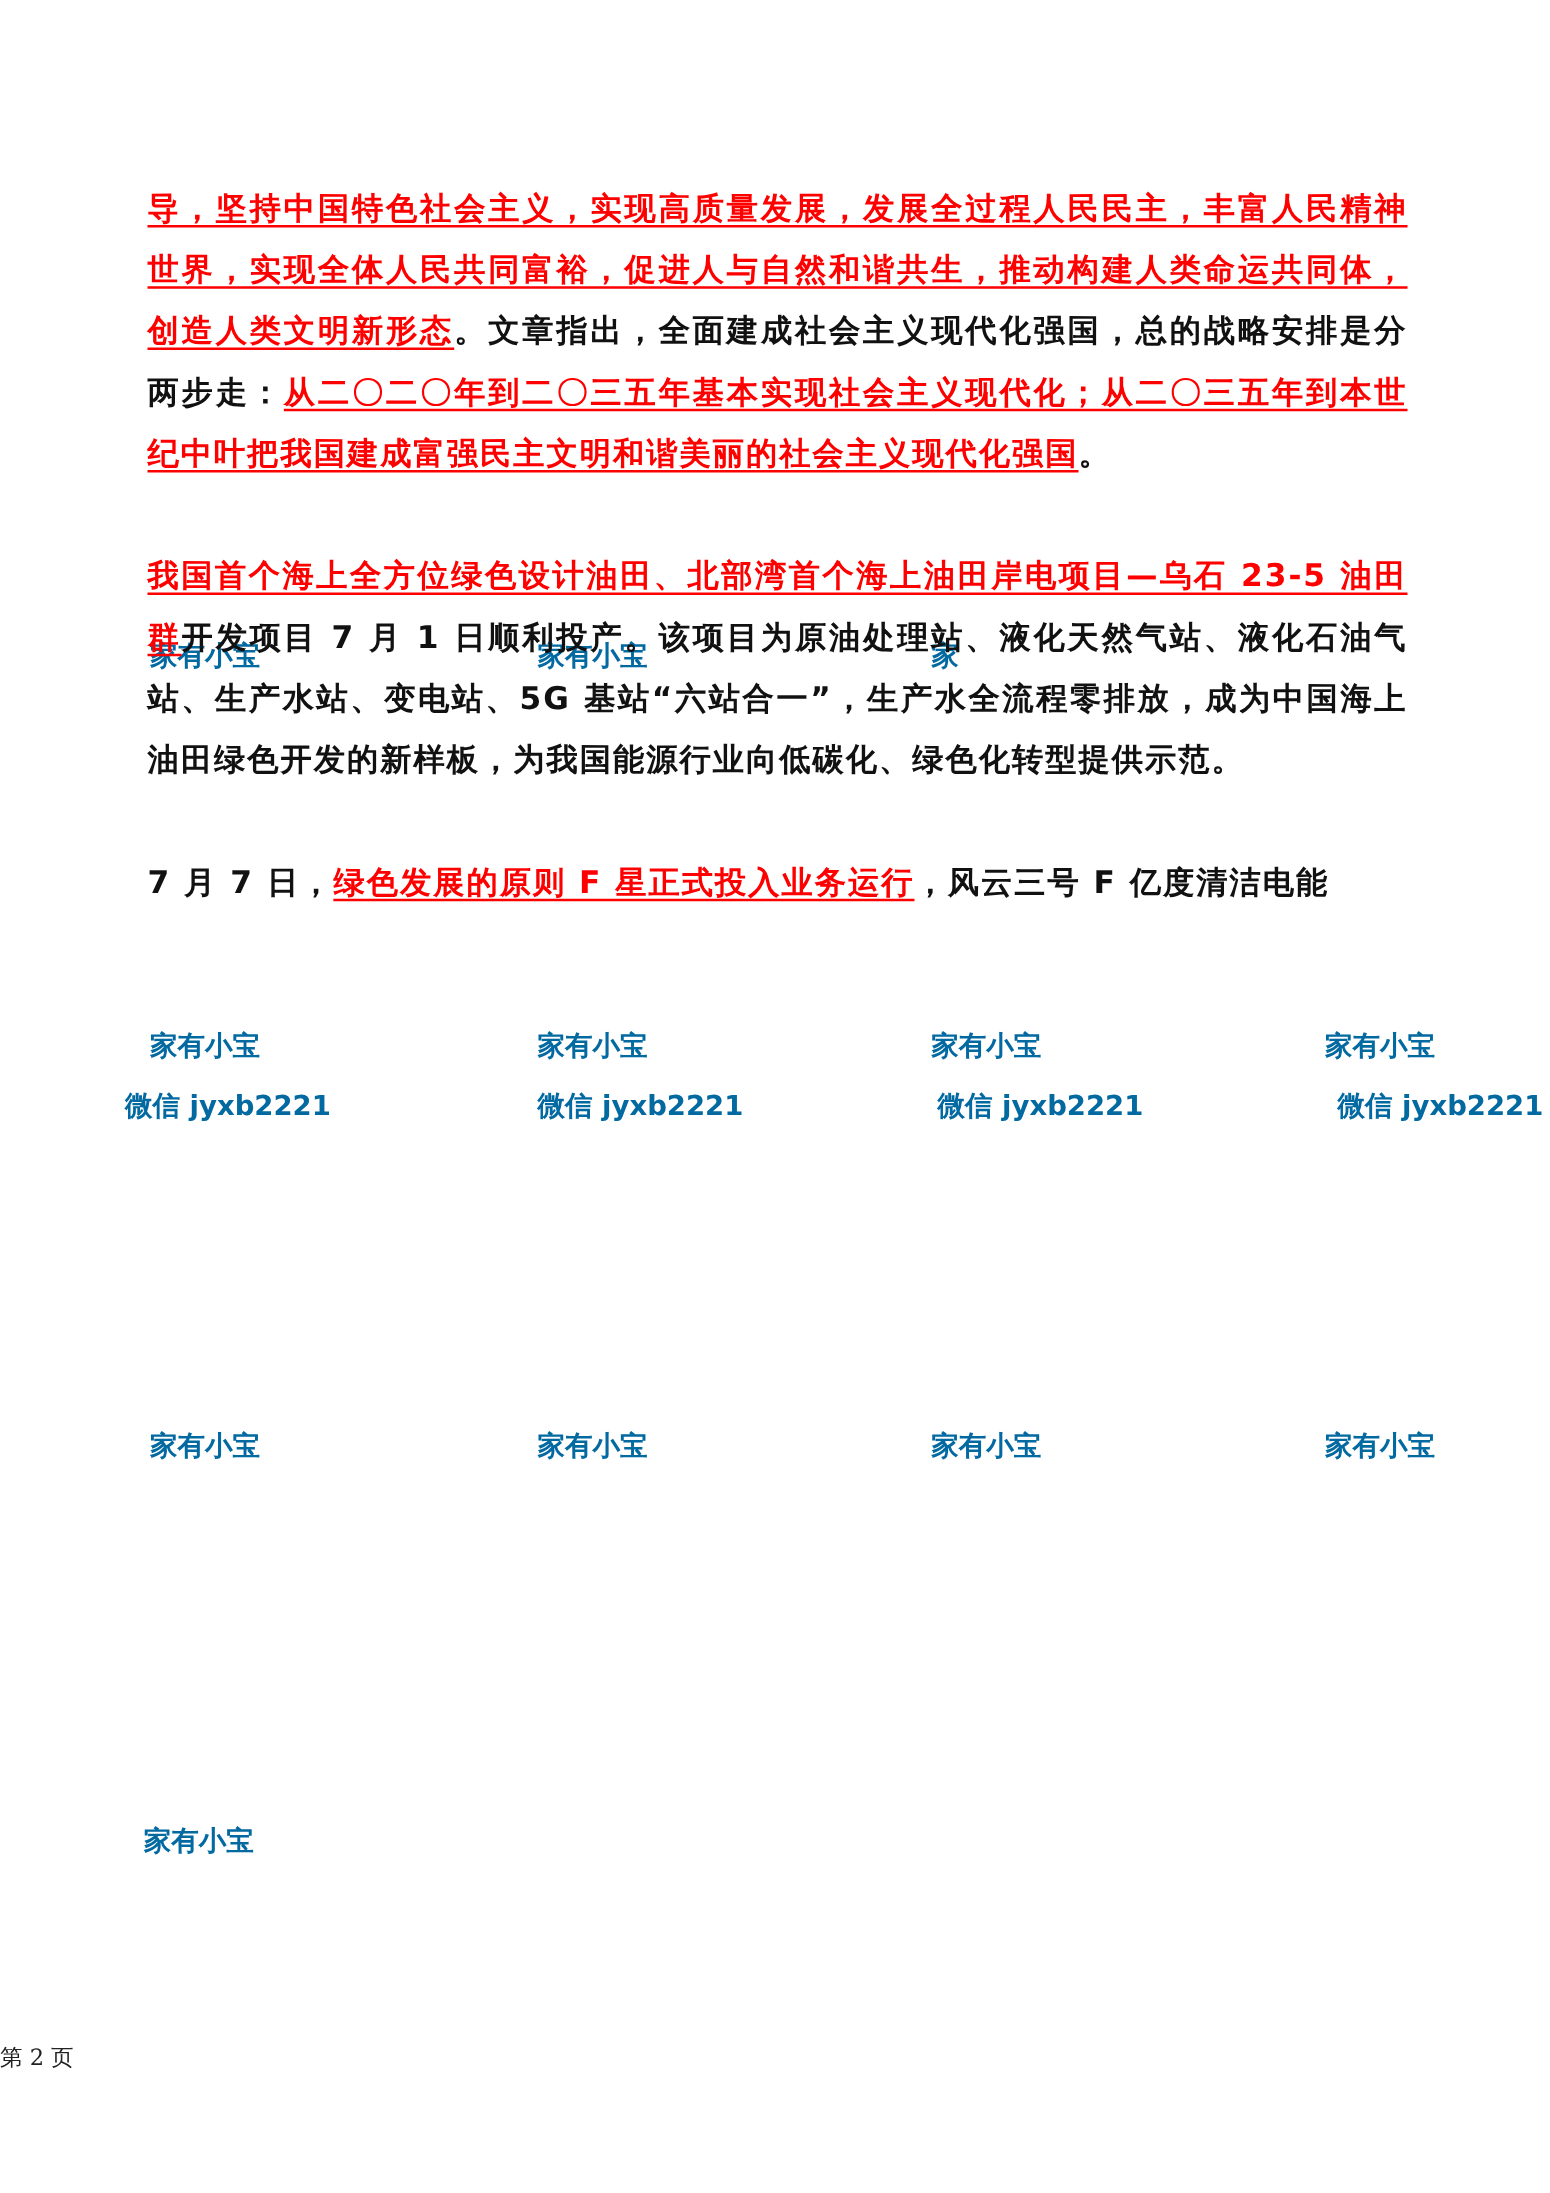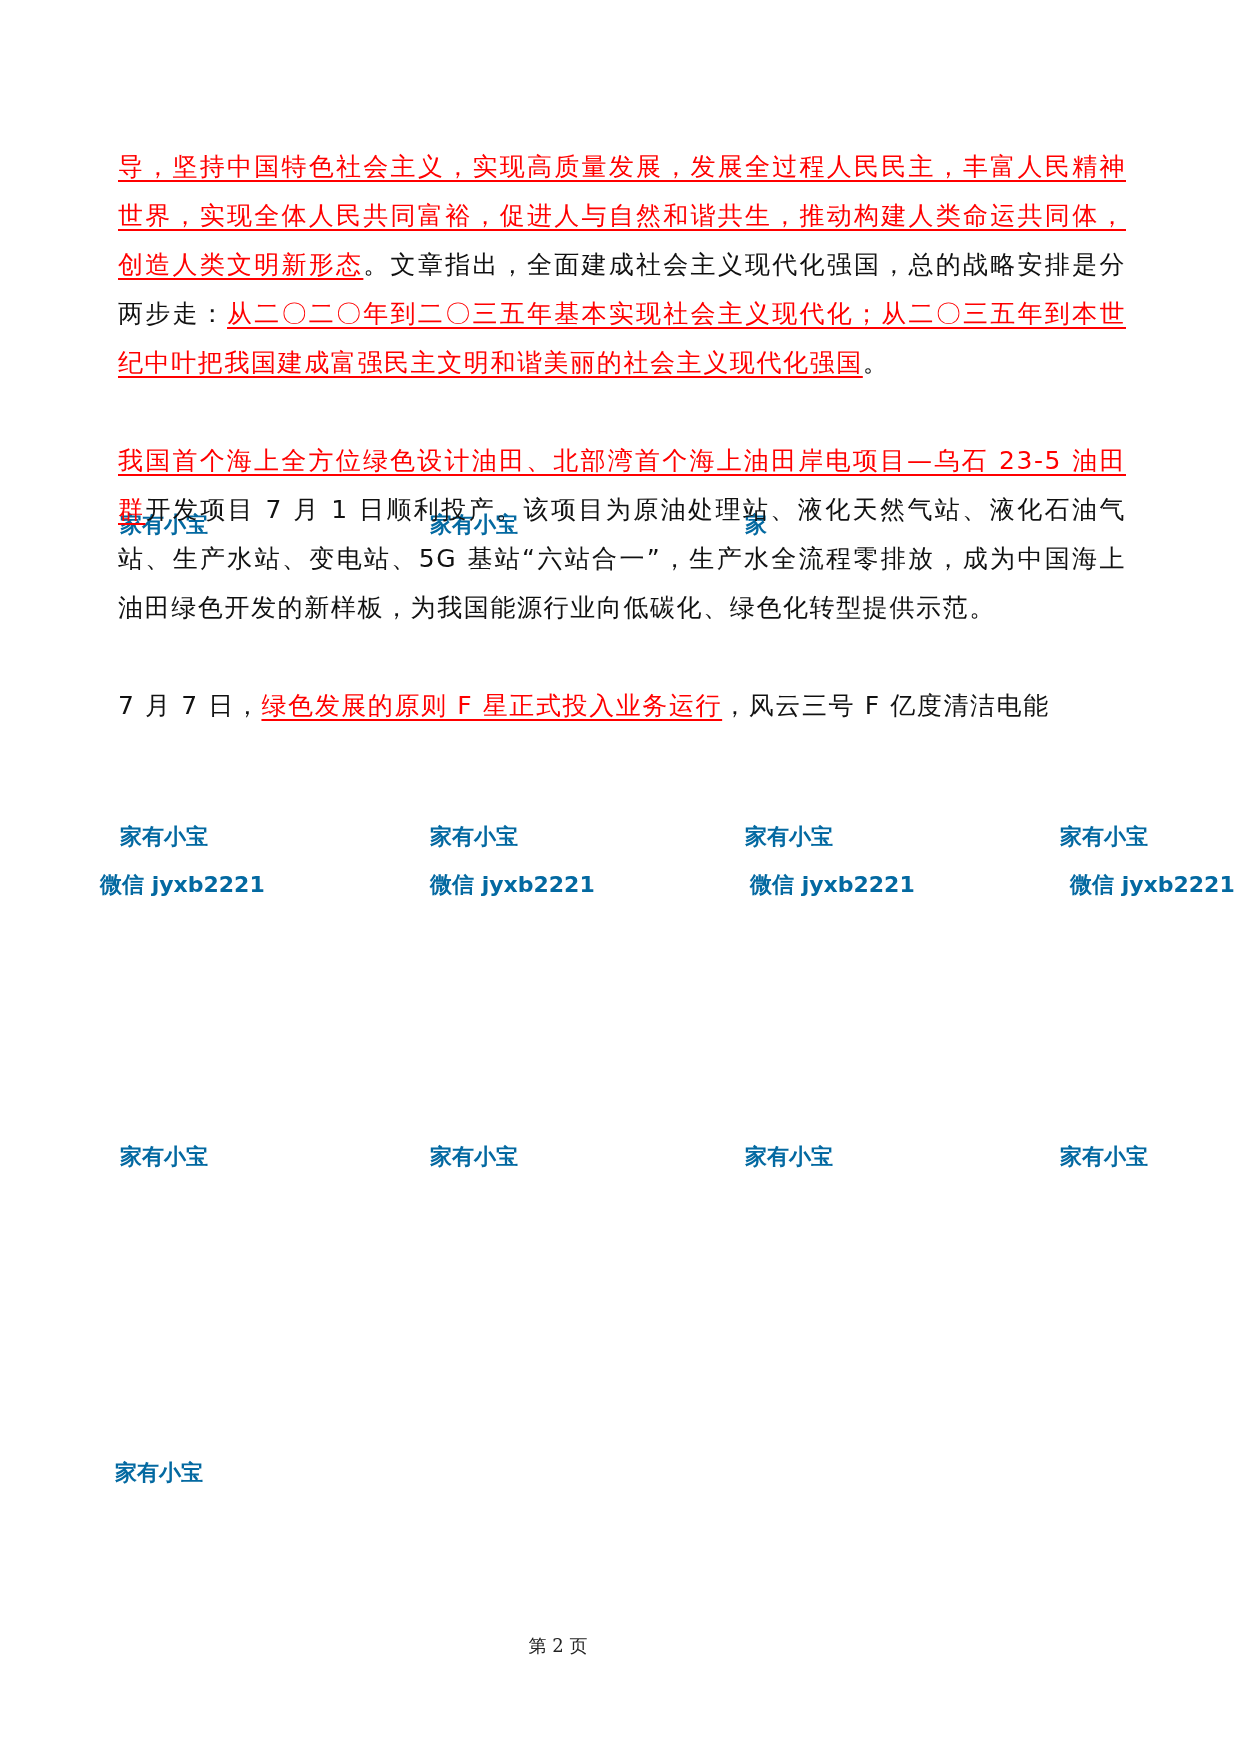--- a/index.html
+++ b/index.html
@@ -2,26 +2,26 @@
 <html><head>
   <meta charset="utf-8">
   <style>
     html, body { margin: 0; padding: 0; background: #ffffff; }
     body { width: 1240px; height: 1754px; position: relative; overflow: hidden;
            font-family: "DejaVu Sans", "Liberation Sans", sans-serif; }
     .page { position: absolute; left: 0; top: 0; width: 1240px; height: 1754px; }
     .watermark { position: absolute; color: #0369a1; font-size: 22px; font-weight: bold;
                  white-space: nowrap; z-index: 0; }
     .content { position: absolute; left: 118px; top: 142px; width: 1008px; z-index: 1; }
-    .para { margin: 0; font-size: 25px; font-weight: normal; line-height: 49px;
+    .para { margin: 0; font-size: 25px; font-weight: bold; line-height: 49px;
             color: #111111; text-align: justify; letter-spacing: 1.6px; }
     .para + .para { margin-top: 49px; }
     .hl { color: #ff0000; text-decoration: underline; text-decoration-color: #ff0000;
           text-underline-offset: 5px; text-decoration-thickness: 2px; }
-    .footer { position: absolute; left: 0; width: 1116px; top: 1634px; text-align: center;
+    .footer { position: absolute; left: 0; width: 1116px; top: 1634px; text-align: left;
               font-family: "DejaVu Serif", "Liberation Serif", serif; font-size: 18px; color: #222; }
   </style>
 </head>
 <body>
 
 <div class="page">
   <div id="watermarks">
       <div class="watermark" style="left: 120px; top: 822px;">家有小宝</div>
       <div class="watermark" style="left: 430px; top: 822px;">家有小宝</div>
       <div class="watermark" style="left: 745px; top: 822px;">家有小宝</div>

